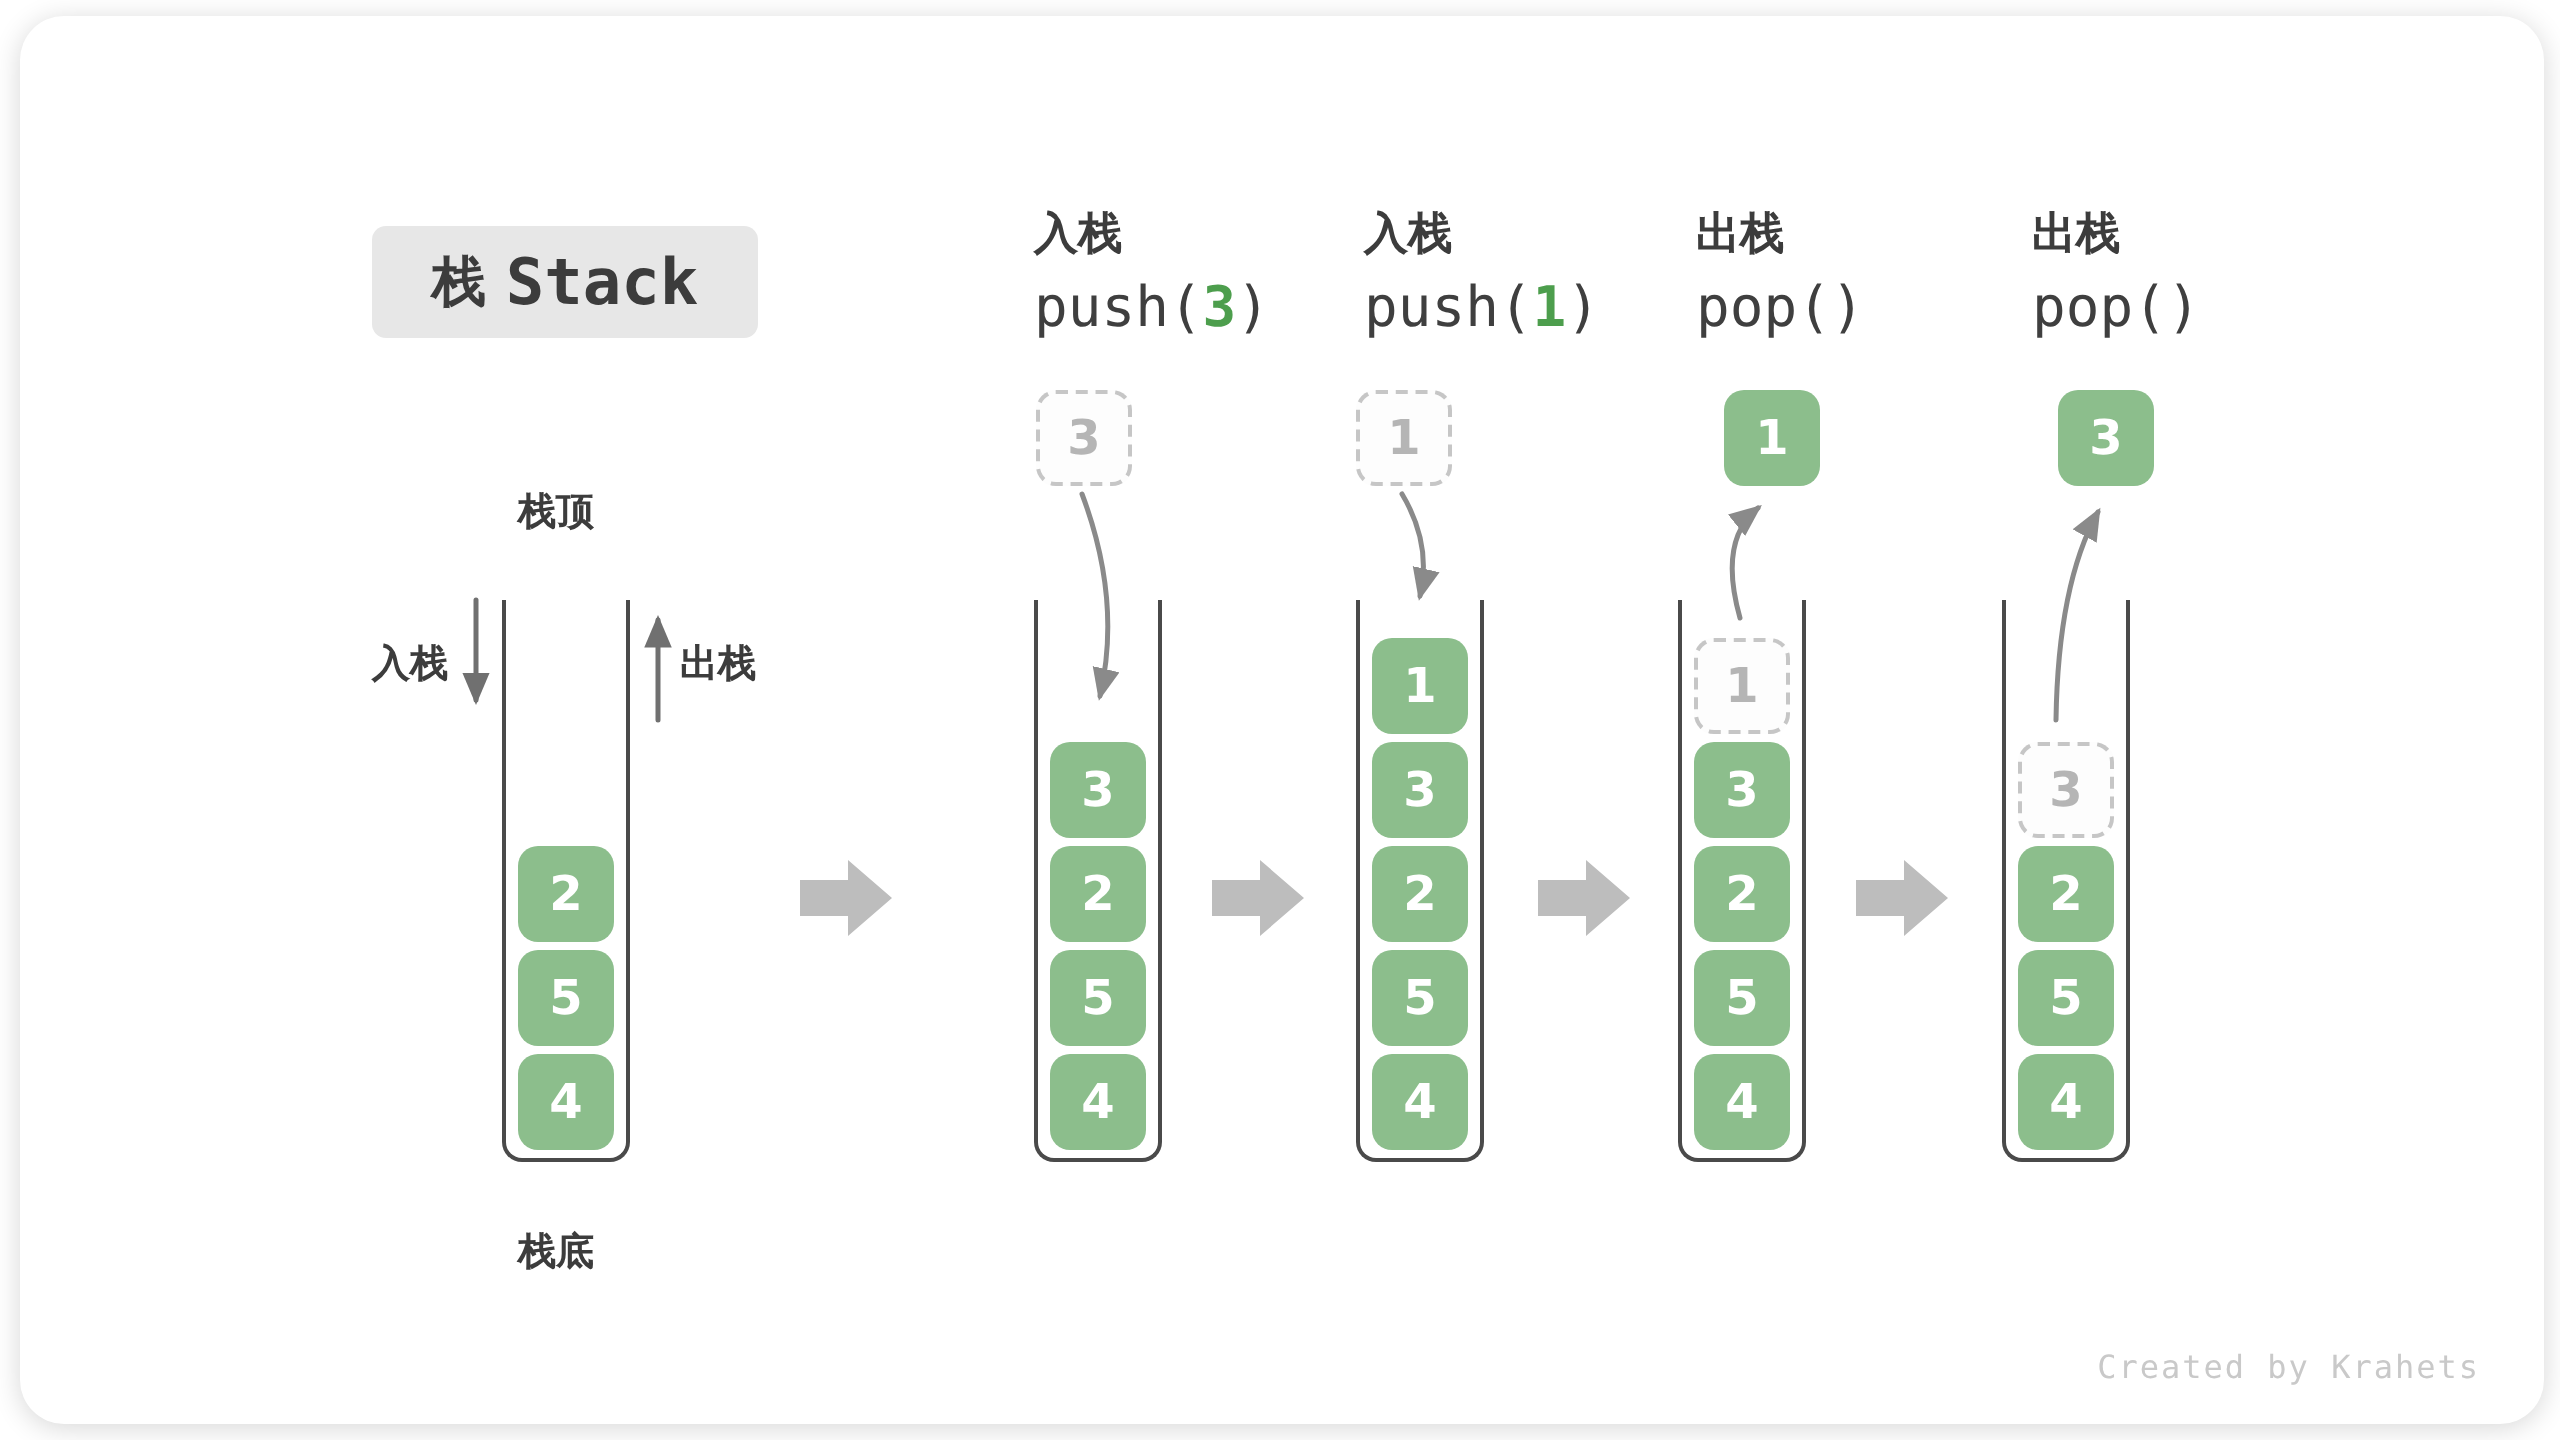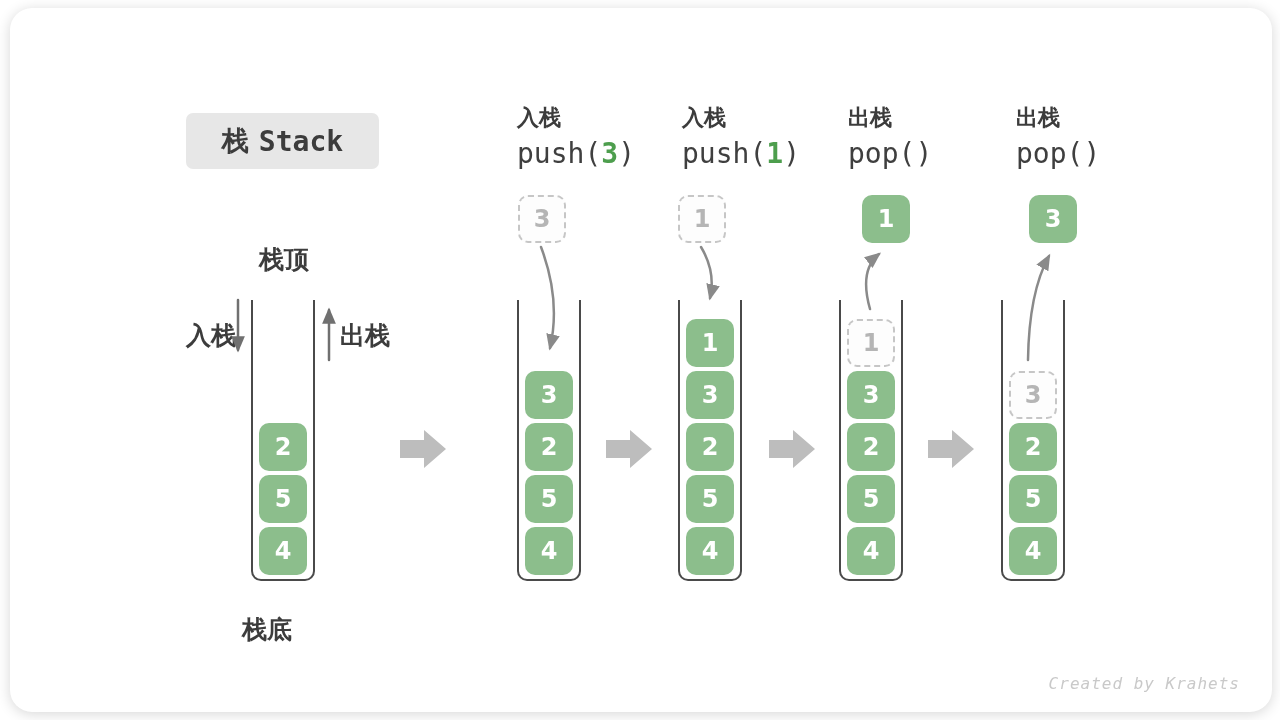--- a/index.html
+++ b/index.html
@@ -5,23 +5,23 @@
   html,body{margin:0;padding:0;background:#fff;}
   body{width:1280px;height:720px;position:relative;font-family:"DejaVu Sans",sans-serif;overflow:hidden;}
   .card{position:absolute;left:10px;top:8px;width:1262px;height:704px;background:#fff;border-radius:22px;
         box-shadow:0 2px 14px rgba(0,0,0,.16);}
   .layer{position:absolute;left:0;top:0;width:1280px;height:720px;}
 
   .title-badge{position:absolute;left:186px;top:113px;width:193px;height:56px;background:var(--title-bg,#E7E7E7);
         border-radius:7px;display:flex;align-items:center;justify-content:center;gap:10px;
         color:var(--text,#3C3C3C);}
   .title-zh{font-size:27px;font-weight:700;}
-  .title-en{font-size:28px;font-family:"DejaVu Sans Mono",monospace;font-weight:600;}
+  .title-en{font-size:32px;font-family:"DejaVu Sans Mono",monospace;font-weight:600;}
 
-  .legend-label{position:absolute;font-size:25px;font-weight:700;color:var(--text,#3C3C3C);white-space:nowrap;}
+  .legend-label{position:absolute;font-size:19px;font-weight:700;color:var(--text,#3C3C3C);white-space:nowrap;}
 
   .stage-col{position:absolute;top:0;width:64px;height:720px;}
   .bucket{position:absolute;left:0;top:300px;width:60px;height:279px;
         border-left:2px solid var(--wall,#4A4A4A);border-right:2px solid var(--wall,#4A4A4A);
         border-bottom:2px solid var(--wall,#4A4A4A);border-radius:0 0 10px 10px;background:#fff;}
   .cell{position:absolute;width:48px;height:48px;box-sizing:border-box;border-radius:10px;
         background:var(--green,#8CBE8C);color:#fff;font-size:24px;font-weight:700;
         display:flex;align-items:center;justify-content:center;}
   .cell.dashed{background:#FDFDFD;border:2px dashed var(--dashed-border,#C6C6C6);
         color:var(--dashed-text,#B5B5B5);font-weight:600;}
@@ -31,36 +31,36 @@
   .op-code .arg{color:var(--green-accent,#4D9E4D);font-weight:700;}
 
   svg.overlay{position:absolute;left:0;top:0;pointer-events:none;}
   .flow-arrow{fill:none;stroke:var(--arrow,#8A8A8A);stroke-width:2.5;stroke-linecap:round;}
   .side-arrow{fill:none;stroke:var(--side-arrow,#707070);stroke-width:2.5;stroke-linecap:round;}
   .ah{fill:var(--arrow,#8A8A8A);}
   .ah2{fill:var(--side-arrow,#707070);}
   .block-arrow{fill:var(--block-arrow,#BDBDBD);}
 
   .credit{position:absolute;right:40px;top:674px;font-family:"DejaVu Sans Mono",monospace;
-        font-size:16px;color:var(--credit,#C9C9C9);letter-spacing:1px;font-style:italic;}
+        font-size:16px;color:var(--credit,#C9C9C9);letter-spacing:1px;}
 </style>
 </head>
 <body>
 
 <div class="card"></div>
 
 <div class="layer">
 
   <div class="title-badge">
     <span class="title-zh">栈</span>
     <span class="title-en">Stack</span>
   </div>
 
   <div class="legend-label" style="left:259px;top:243px;">栈顶</div>
-  <div class="legend-label" style="left:242px;top:613px;text-align:right;">栈底</div>
+  <div class="legend-label" style="left:259px;top:613px;text-align:right;">栈底</div>
   <div class="legend-label" style="left:186px;top:319px;">入栈</div>
   <div class="legend-label" style="left:340px;top:319px;">出栈</div>
 
   <div class="stage-col" style="left:251px;">
     <div class="bucket"></div>
     <div class="cell" style="left:8px;top:423px;">2</div>
     <div class="cell" style="left:8px;top:475px;">5</div>
     <div class="cell" style="left:8px;top:527px;">4</div>
   </div>
 

